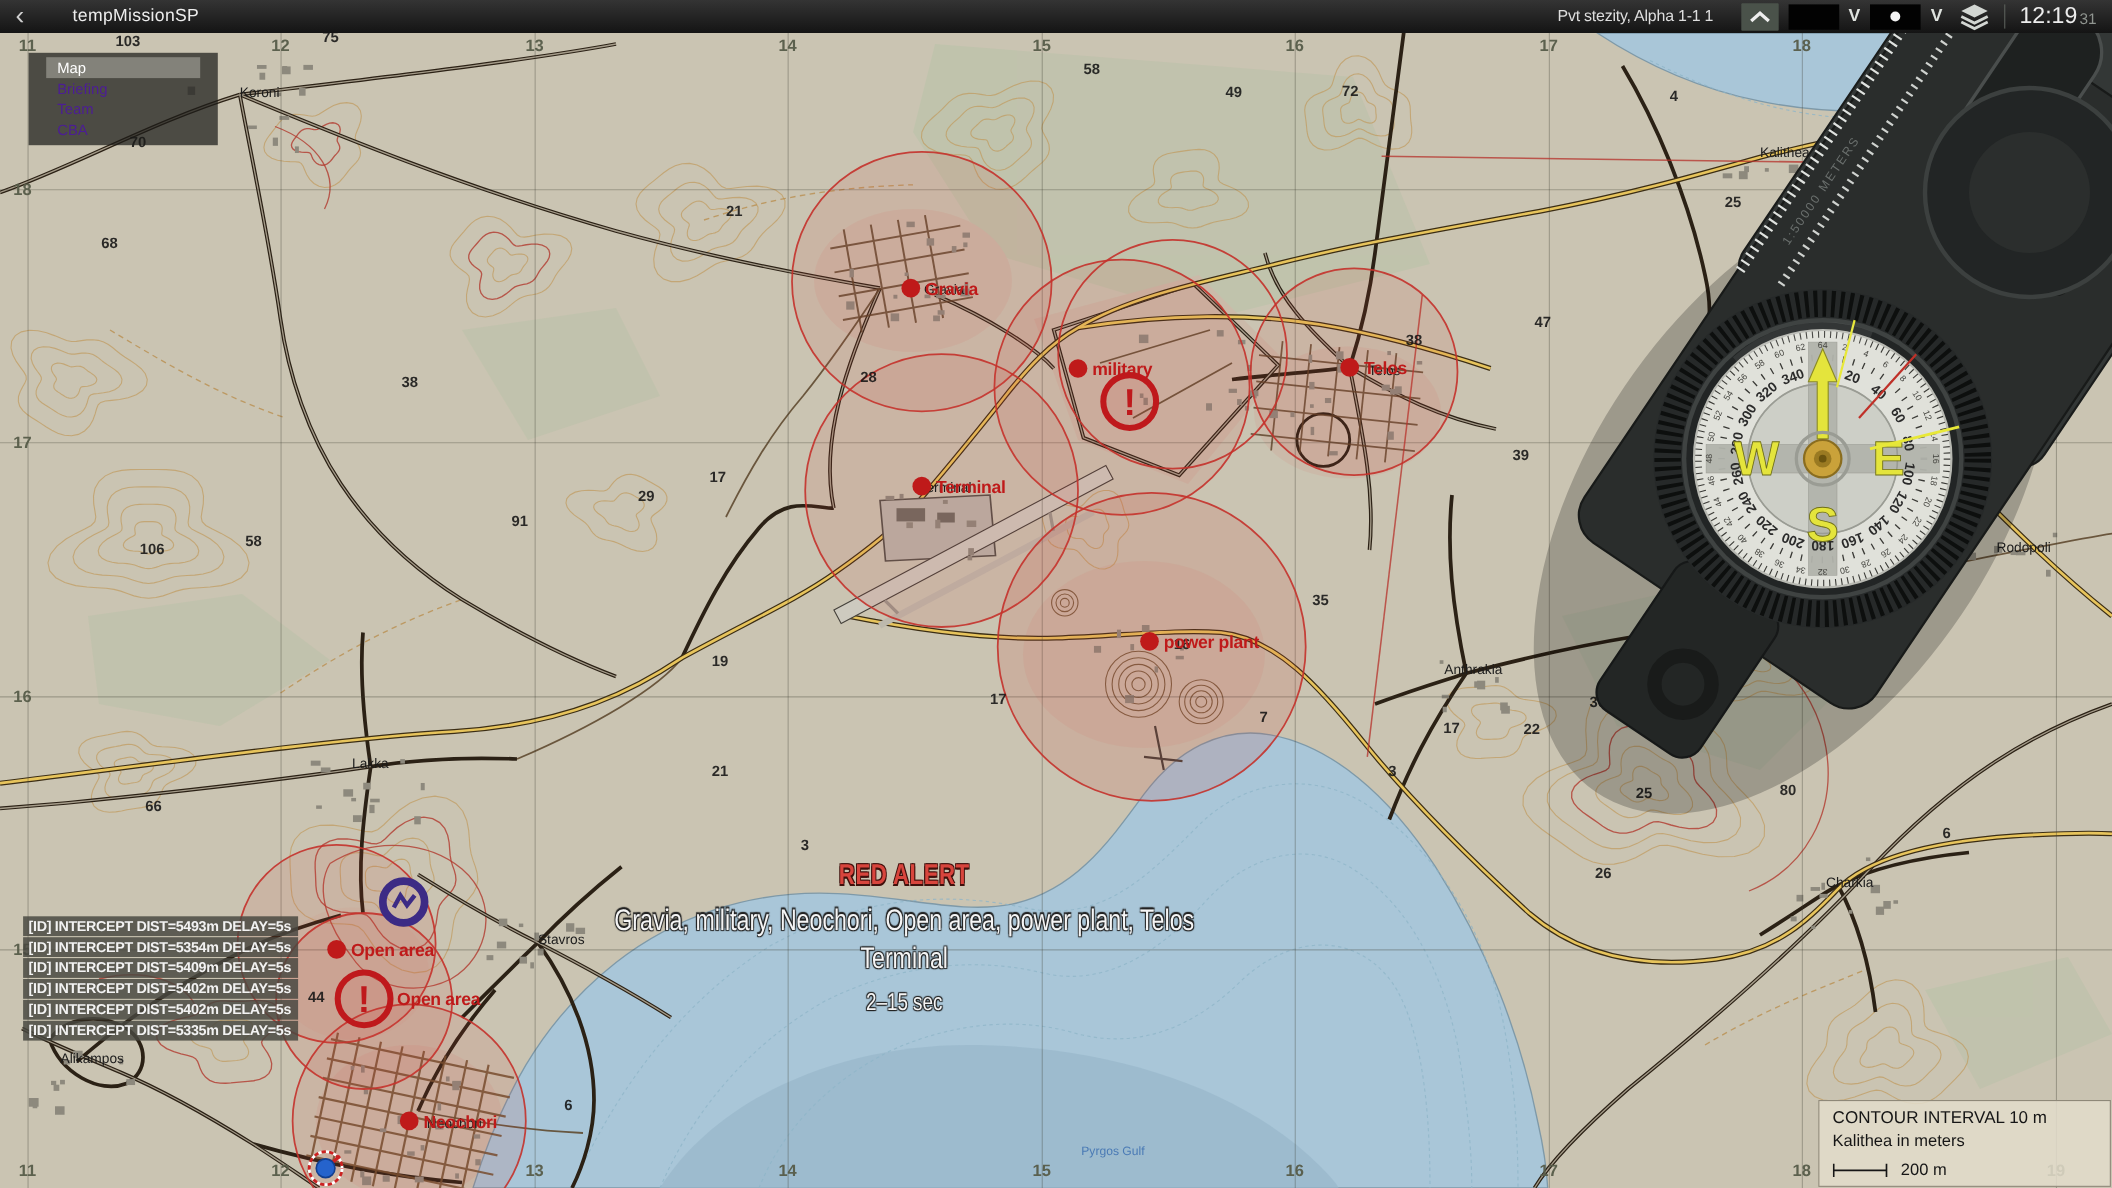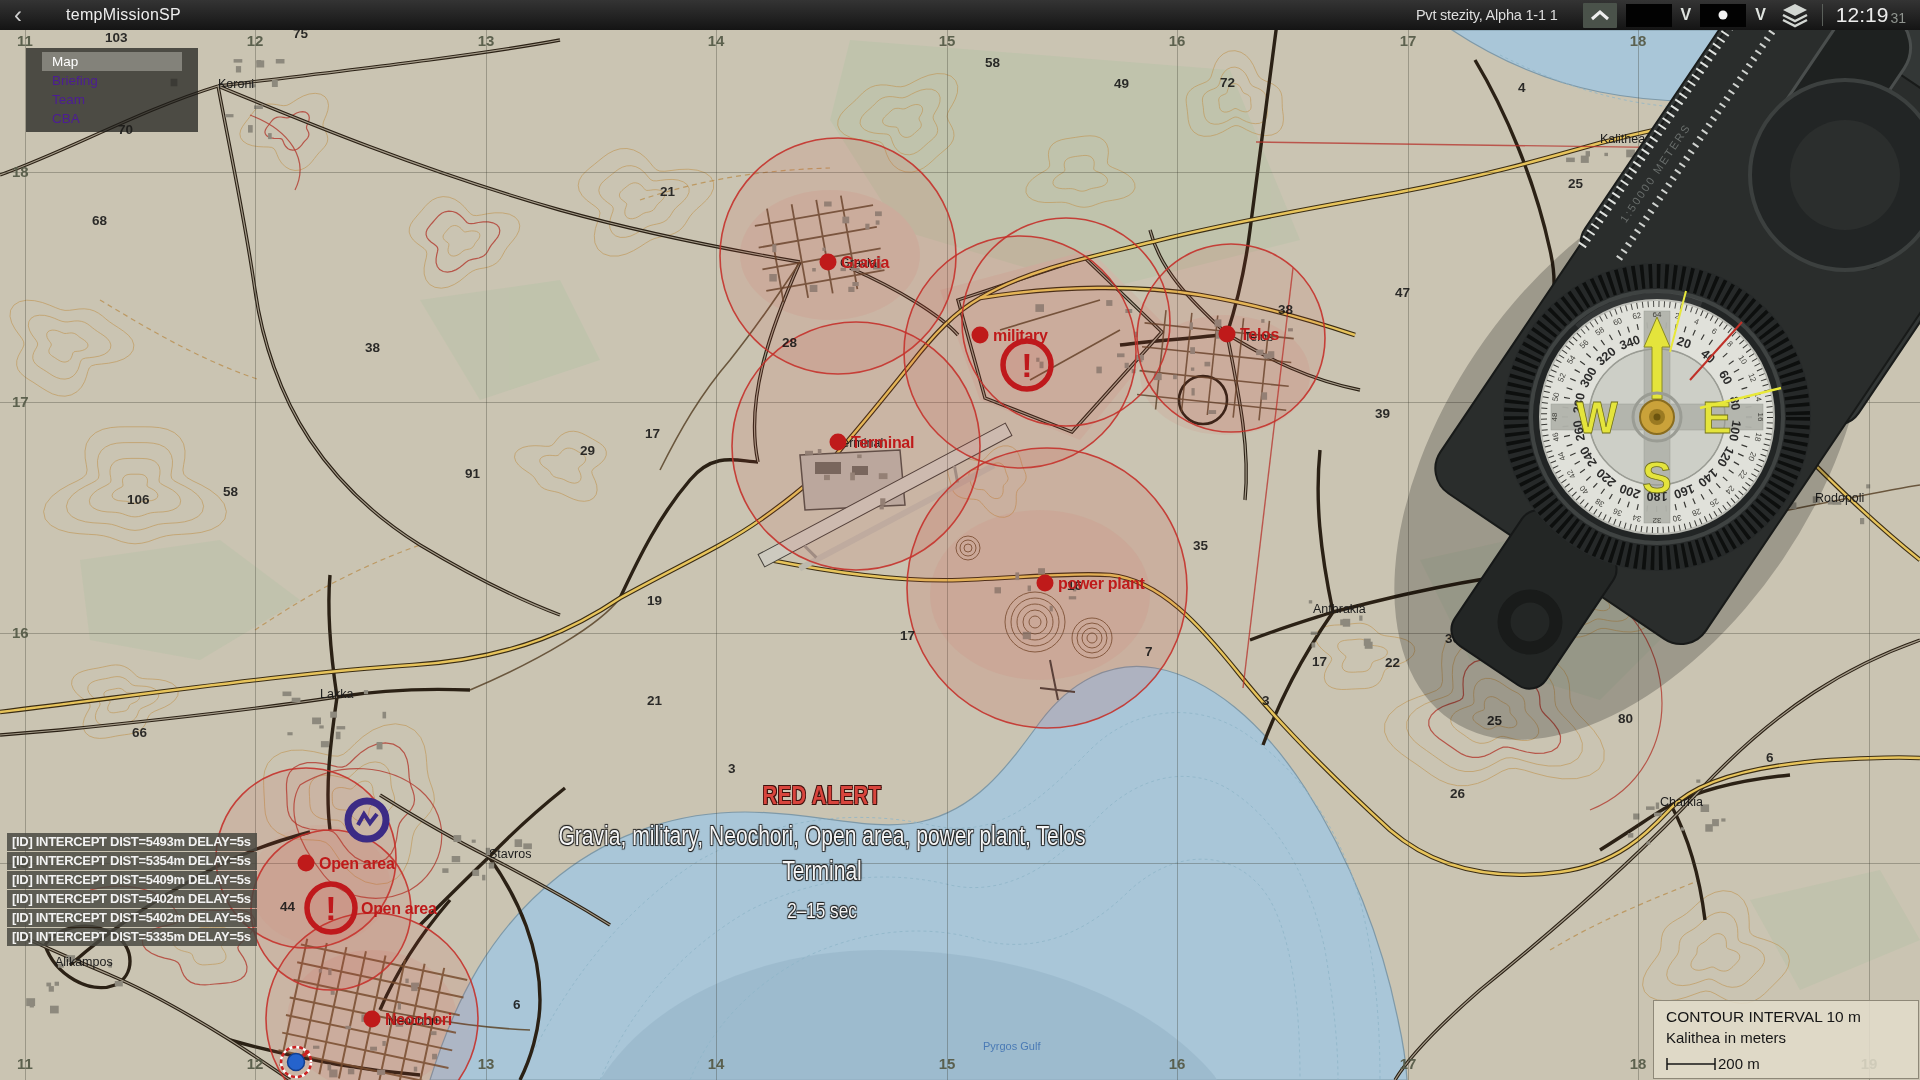--- a/index.html
+++ b/index.html
@@ -13,32 +13,32 @@
           background:linear-gradient(#343434,#141414);}
   #back-chevron{color:#cfcfcf;font-size:24px;line-height:26px;margin-right:16px;cursor:default;}
   #mission-title{color:#ededed;font-size:16px;letter-spacing:.3px;margin-left:28px;}
   #topbar-right{margin-left:auto;display:flex;align-items:center;gap:9px;}
   #player-name{color:#dedede;font-size:14.5px;letter-spacing:-.2px;margin-right:16px;}
   .tb-btn{width:34px;height:25px;background:#4a524a;display:flex;align-items:center;justify-content:center;border-radius:1px;}
   .tb-box{width:46px;height:23px;background:#020202;position:relative;}
   .tb-box .dot{position:absolute;left:50%;top:50%;width:9px;height:9px;border-radius:50%;background:#f2f2f2;transform:translate(-50%,-50%);}
   .tb-v{color:#dfe3df;font-size:16px;font-weight:bold;}
   #tb-divider{width:1px;height:22px;background:#5a5f5a;margin:0 4px;}
-  #clock{display:flex;align-items:center;}
+  #clock{display:flex;align-items:flex-start;}
   #clock-time{color:#ececec;font-size:21px;line-height:24px;}
   #clock-sec{color:#8f948f;font-size:14px;margin:6px 0 0 2px;}
 
   
   #menu{position:absolute;left:26px;top:48px;width:140px;z-index:55;
         background:rgba(28,28,25,.72);padding:4px 16px;}
   .menu-item{height:19px;line-height:19px;padding:0 10px;color:#4c1d95;font-size:13.5px;}
   .menu-item.active{background:rgba(165,165,155,.62);color:#fff;}
 
   
-  #intercept{position:absolute;left:7px;top:833px;z-index:40;}
+  #intercept{position:absolute;left:21px;top:833px;z-index:40;}
   .intercept-row{display:table;background:rgba(72,72,64,.84);color:#f2f2f2;
                  font-size:13px;font-weight:bold;letter-spacing:-.3px;
                  padding:1px 6px 2px 5px;margin-bottom:1px;white-space:nowrap;}
 
   
   #alert-wrap{position:absolute;left:822px;top:780px;transform:translateX(-50%);z-index:40;width:900px;margin-left:-450px;left:1272px;}
   #alert-inner{transform:scaleX(.78);transform-origin:50% 0;text-align:center;}
   #alert-title{color:#d8453d;font-size:26px;font-weight:bold;letter-spacing:.5px;
       text-shadow:-1px -1px 0 #40100c,1px -1px 0 #40100c,-1px 1px 0 #40100c,1px 1px 0 #40100c;}
   .alert-line{color:#f5f5f5;font-size:27px;font-weight:500;
@@ -46,21 +46,21 @@
   #alert-line1{margin-top:10px;}
   #alert-line2{margin-top:4px;}
   #alert-line3{margin-top:11px;font-size:22px;}
 
   
   #legend{position:absolute;left:1653px;top:1000px;width:266px;height:79px;box-sizing:border-box;
           background:rgba(226,220,203,.86);border:1px solid #8e8878;z-index:40;
           padding:7px 10px 20px 12px;color:#161616;}
   #legend-line1{font-size:15.5px;}
   #legend-line2{font-size:15px;margin-top:3px;}
-  #legend-scale{display:flex;align-items:center;margin-top:9px;}
+  #legend-scale{display:flex;align-items:center;gap:10px;margin-top:9px;}
   #legend-scale-label{font-size:15px;}
 
   
   .gridline{stroke:#3c3c30;stroke-width:1;opacity:.32;}
   .gridlabel{font-size:15px;font-weight:bold;fill:#575c49;opacity:.95;}
   .contour{stroke:#c09a5c;stroke-width:1;fill:none;opacity:.7;}
   .contour-red{stroke:#b23a2e;stroke-width:1.2;fill:none;opacity:.8;}
   .redline{stroke:#b5302a;stroke-width:1.4;fill:none;opacity:.75;}
   .zone{stroke:#c5312b;stroke-width:1.6;fill:#cc4038;opacity:.9;}
   .dcase{stroke:#2b2115;stroke-width:3.4;fill:none;}

